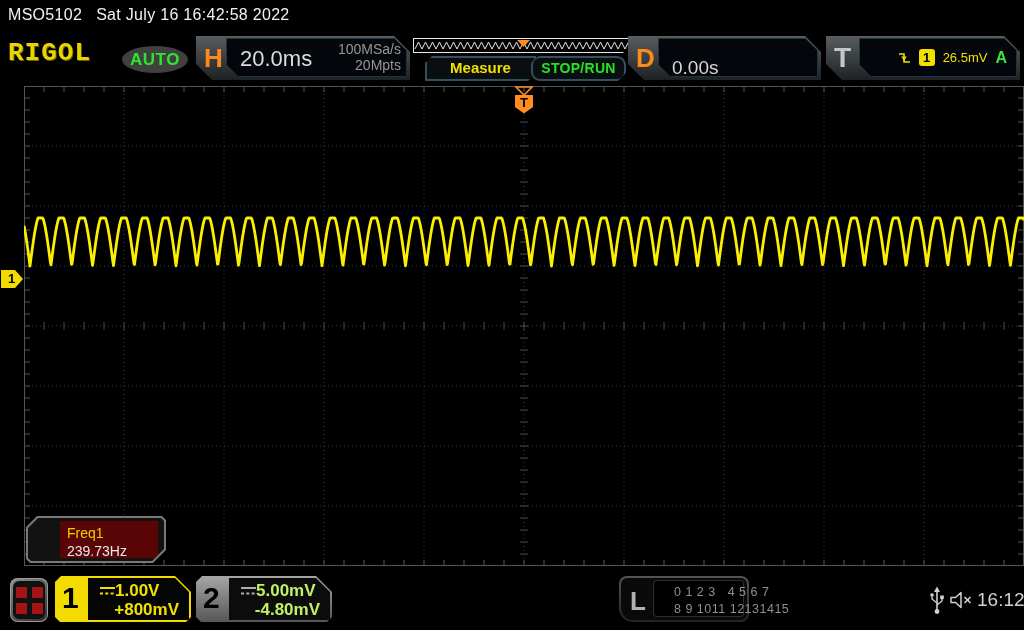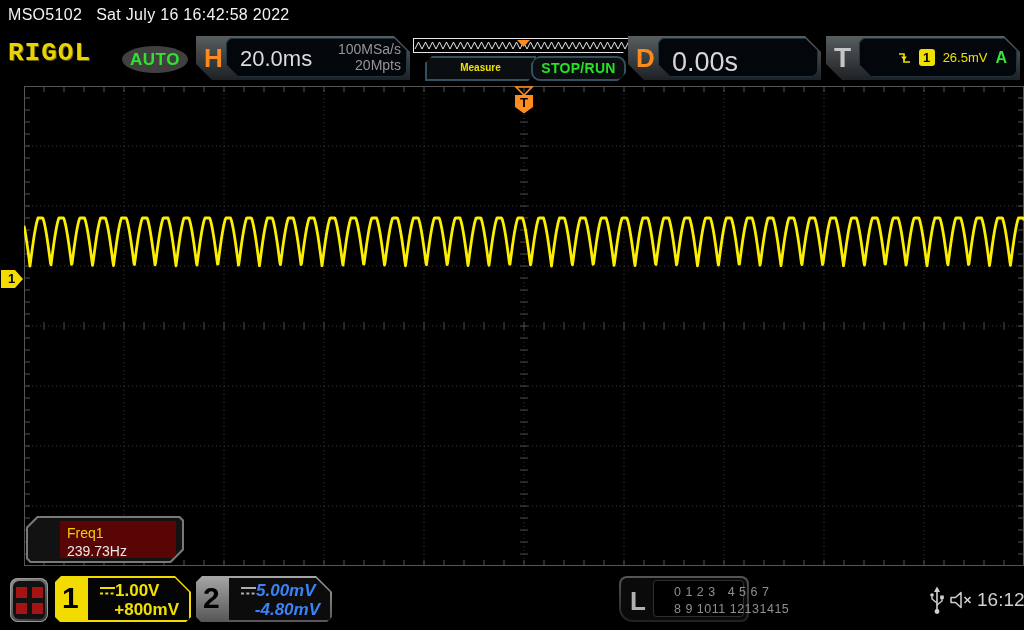--- a/index.html
+++ b/index.html
@@ -17,56 +17,56 @@
   .automode { position:absolute; left:122px; top:46px; width:66px; height:27px; background:#404040;
               border-radius:50%; color:#2ee52e; font-weight:bold; font-size:17px; text-align:center;
               line-height:27px; letter-spacing:0.5px; }
 
   
   .hpanel { position:absolute; height:44px; top:36px;
             background:linear-gradient(180deg,#585d60,#1d2123);
             clip-path:polygon(0 0, calc(100% - 16px) 0, 100% 16px, 100% 100%, 16px 100%, 0 calc(100% - 16px)); }
   .pletter { position:absolute; left:8px; top:7px; font-size:26px; font-weight:bold; }
   .pfield { position:absolute; left:30px; top:2px; right:3px; bottom:3px; background:#03060a;
-            box-shadow:inset 0 0 0 1px #1c3540; border-radius:7px;
+            box-shadow:inset 0 0 0 1px #1c3540; border-radius:2px;
             clip-path:polygon(0 0, calc(100% - 13px) 0, 100% 13px, 100% 100%, 13px 100%, 0 calc(100% - 13px)); }
   .orange { color:#ff8a1c; }
   .tgray { color:#c6c6c6; }
 
   .tb-main { position:absolute; left:14px; top:8px; font-size:22px; color:#dcdcdc; }
   .tb-rates { position:absolute; right:6px; top:3px; text-align:right; font-size:14px; line-height:16px; color:#969696; }
 
-  .dfield-val { position:absolute; left:14px; top:9px; font-size:27px; color:#d6d6d6; }
+  .dfield-val { position:absolute; left:14px; top:19px; font-size:19px; color:#d6d6d6; }
 
   .tfield { display:flex; align-items:center; justify-content:flex-end; gap:8px; padding-right:10px; height:100%; }
   .srcbadge { width:16px; height:17px; background:#f0e000; border-radius:3px; color:#000; font-size:13px;
               font-weight:bold; text-align:center; line-height:17px; }
   .tlevel { color:#f0e000; font-size:13px; }
   .tstatus { color:#3ce23c; font-size:16px; font-weight:bold; }
 
   
   .preview { position:absolute; left:413px; top:38px; width:224px; height:15px; background:#000;
              box-shadow:inset 0 0 0 1px #e8e8e8;
              clip-path:polygon(0 0, 100% 0, calc(100% - 14px) 100%, 0 100%); }
   .hbtn { position:absolute; top:56px; height:25px; background:#0b0e10; box-shadow:inset 0 0 0 2px #32505e;
           clip-path:polygon(7px 0, 100% 0, 100% calc(100% - 8px), calc(100% - 8px) 100%, 0 100%, 0 7px);
           font-weight:bold; text-align:center; cursor:pointer; }
-  .btn-measure { left:425px; width:111px; color:#f0e000; font-size:10px; line-height:24px; }
+  .btn-measure { left:425px; width:111px; color:#f0e000; font-size:15px; line-height:24px; }
   .btn-stoprun { left:531px; width:95px; color:#25e425; font-size:14px; line-height:24px; letter-spacing:0.3px;border-radius:9px; }
 
   
   .grat { position:absolute; left:24px; top:86px; width:1000px; height:480px; }
 
   
   .ch1marker { position:absolute; left:1px; top:270px; width:22px; height:18px; background:#f2dc00;
                clip-path:polygon(0 0, 14px 0, 100% 50%, 14px 100%, 0 100%);
                color:#000; font-size:13px; font-weight:bold; text-align:left; padding-left:7px; line-height:18px; }
 
   
-  .measbox { position:absolute; left:26px; top:516px; width:158px; height:47px; background:#787878;
+  .measbox { position:absolute; left:26px; top:516px; width:140px; height:47px; background:#787878;
              clip-path:polygon(11px 0, calc(100% - 4px) 0, 100% 4px, 100% calc(100% - 13px), calc(100% - 13px) 100%, 4px 100%, 0 calc(100% - 4px), 0 11px); }
   .measbox-in { position:absolute; left:2px; top:2px; right:2px; bottom:2px; background:#121212;
                 clip-path:polygon(10px 0, calc(100% - 3px) 0, 100% 3px, 100% calc(100% - 12px), calc(100% - 12px) 100%, 3px 100%, 0 calc(100% - 3px), 0 10px); }
   .measmaroon { position:absolute; left:32px; top:3px; right:6px; bottom:3px; background:#5a0505; padding:3px 0 0 7px; }
   .measname { color:#f0d000; font-size:14px; line-height:18px; }
   .measval { color:#e8e8e8; font-size:14px; line-height:19px; }
 
   
   .gridbtn { position:absolute; left:10px; top:578px; width:38px; height:44px; border-radius:8px;
              background:linear-gradient(145deg,#909090,#2b2b2b); box-shadow:inset 0 0 0 1px #999; cursor:pointer; }
@@ -78,21 +78,21 @@
   .chblock { position:absolute; top:576px; width:136px; height:46px;
              clip-path:polygon(0 6px, 6px 0, calc(100% - 16px) 0, 100% 16px, 100% calc(100% - 5px),
                                calc(100% - 5px) 100%, 5px 100%, 0 calc(100% - 5px)); cursor:pointer; }
   .ch1 { left:55px; background:#f2dc00; }
   .ch2 { left:196px; background:linear-gradient(180deg,#a6a6a6,#565656); }
   .chtab { position:absolute; left:7px; top:5px; font-size:30px; font-weight:bold; color:#000; }
   .chfield { position:absolute; left:33px; top:2px; right:2px; bottom:2px; background:#050505;
              clip-path:polygon(0 0, calc(100% - 14px) 0, 100% 14px, 100% 100%, 0 100%);
              font-weight:bold; font-size:17px; }
   .ch1 .chfield { color:#f0e000; }
-  .ch2 .chfield { color:#3b82f6; background:#0c0c0c;font-style:italic; }
+  .ch2 .chfield { color:#bef264; background:#0c0c0c; }
   .chline1 { position:absolute; left:12px; top:3px; display:flex; align-items:center; }
   .chline2 { position:absolute; right:10px; top:22px; }
 
   .lblock { position:absolute; left:619px; top:576px; width:130px; height:46px;
             background:linear-gradient(180deg,#555,#222); border-radius:8px 8px 8px 14px; cursor:pointer; }
   .lblock-in { position:absolute; left:2px; top:2px; right:2px; bottom:2px; background:#0a0a0a; border-radius:6px 6px 6px 12px; }
   .lletter { position:absolute; left:9px; top:8px; font-size:26px; font-weight:bold; color:#b0b0b0; }
   .ldigits { position:absolute; left:32px; top:2px; right:3px; bottom:3px; background:#000; border-radius:4px;
              box-shadow:inset 0 0 0 1px #2e2e2e; padding:4px 0 0 21px; }
   .ldigits div { white-space:pre; color:#8f8f8f; font-size:12.5px; line-height:17px; letter-spacing:0.5px; }

